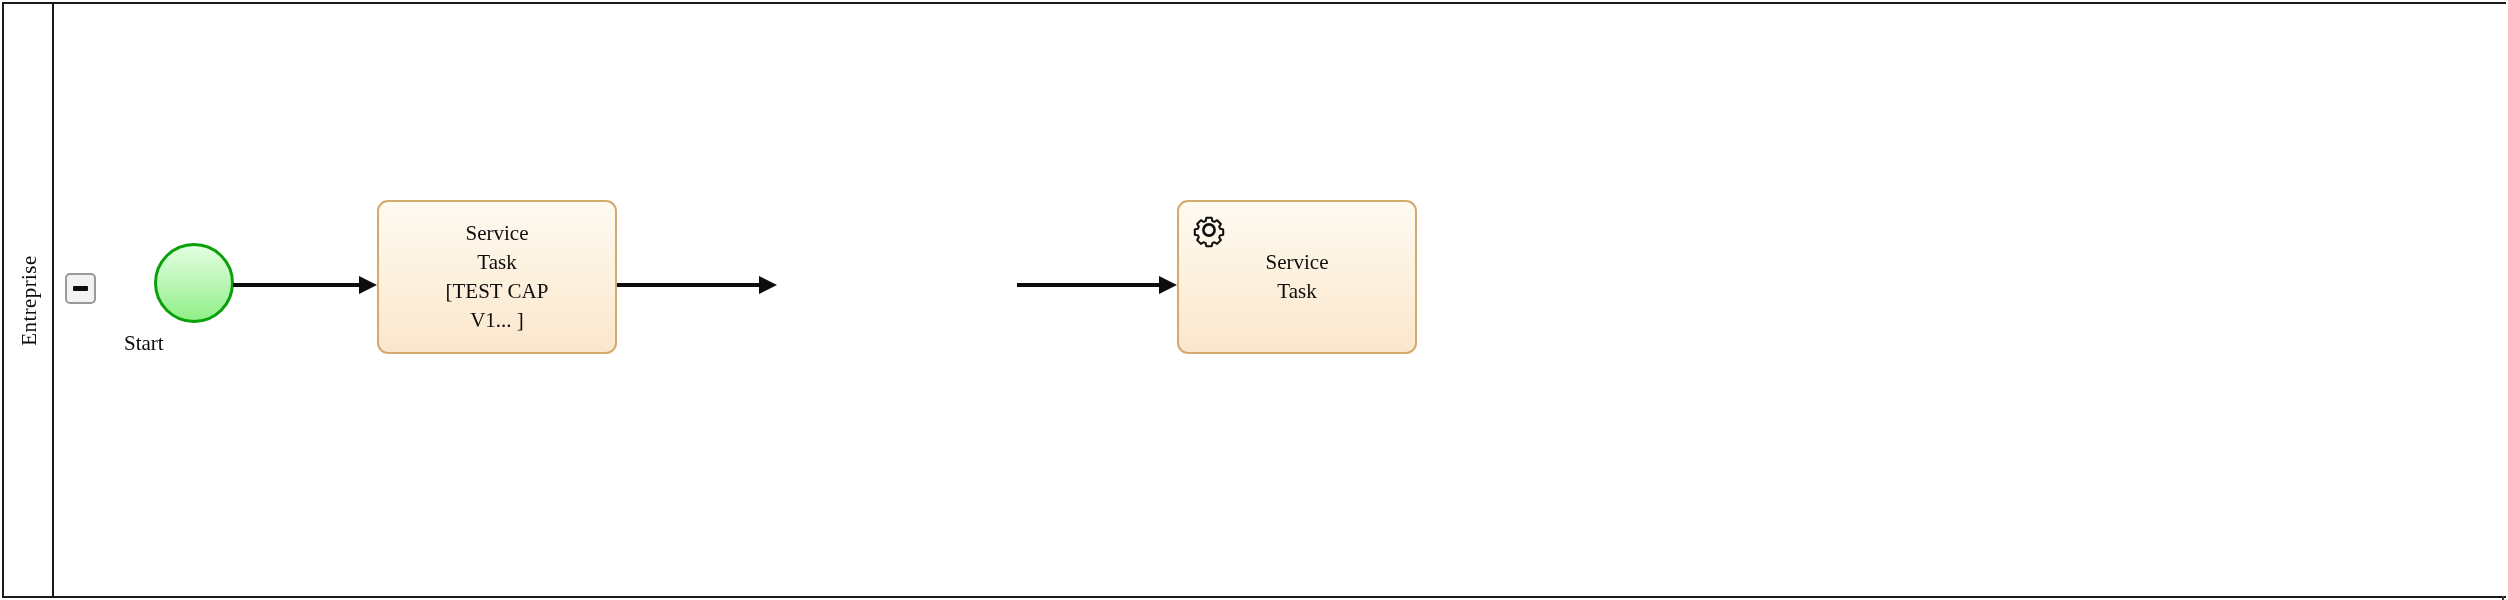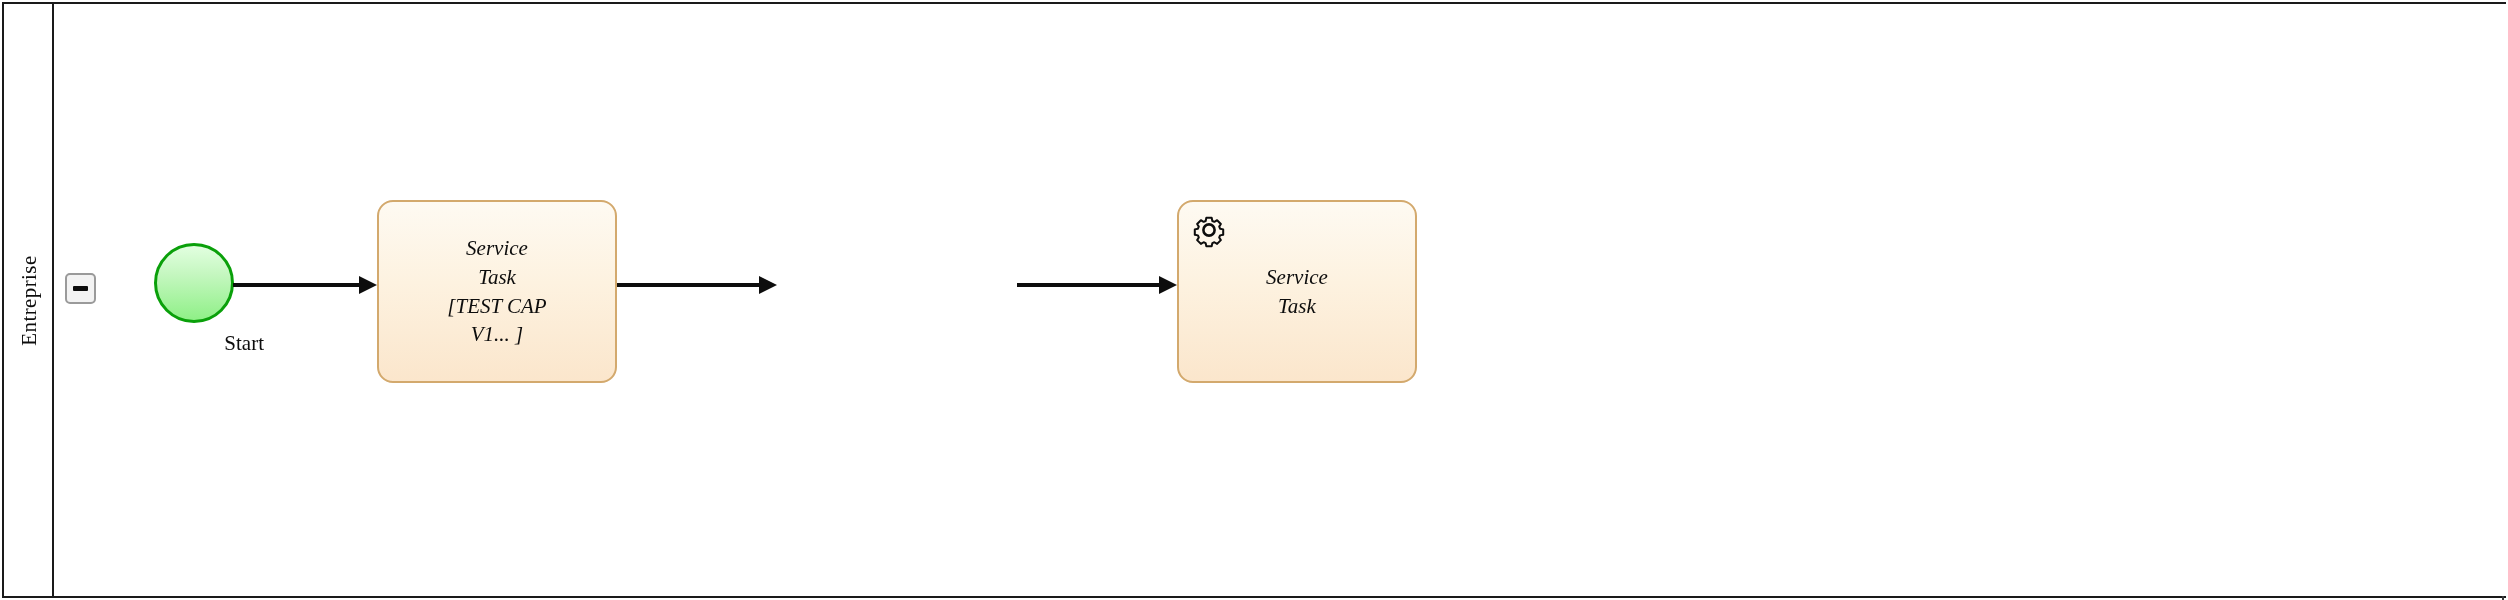--- a/index.html
+++ b/index.html
@@ -93,39 +93,38 @@
     width: 80px; height: 80px;
     border-radius: 50%;
     box-sizing: border-box;
     border: 3px solid #0aa00a;
     background: linear-gradient(to bottom, #e2ffe0 0%, #c5f7c0 38%, #8ff087 100%);
   }
   .start-label {
     position: absolute;
     left: 120px; top: 327px;
     width: 140px;
-    text-align: right;
+    text-align: left;
     font-size: 21px;
     color: #0d0d0d;
     font-family: Liberation Serif, serif;
   }
 
   
   .task {
     position: absolute;
     top: 196px;
-    width: 240px; height: 183px;
+    width: 240px; height: 154px;
     box-sizing: border-box;
     border: 2px solid #d3a96d;
-    border-radius: 16px;
+    border-radius: 11px;
     background: linear-gradient(to bottom, #fefaf2 0%, #fdf2e0 45%, #fbe6cc 100%);
     display: flex;
     align-items: center;
     justify-content: center;
-    font-style: italic;
   }
   .task-label {
     text-align: center;
     font-size: 21px;
     line-height: 1.38;
     color: #0d0d0d;
     padding: 0 8px;
     white-space: pre-line;
   }
 

